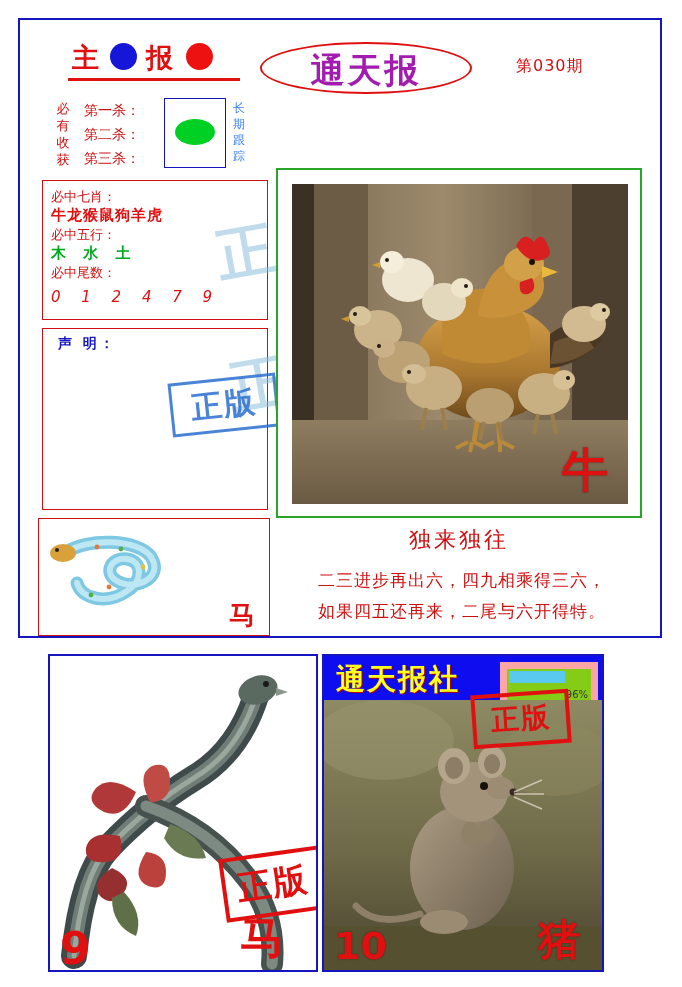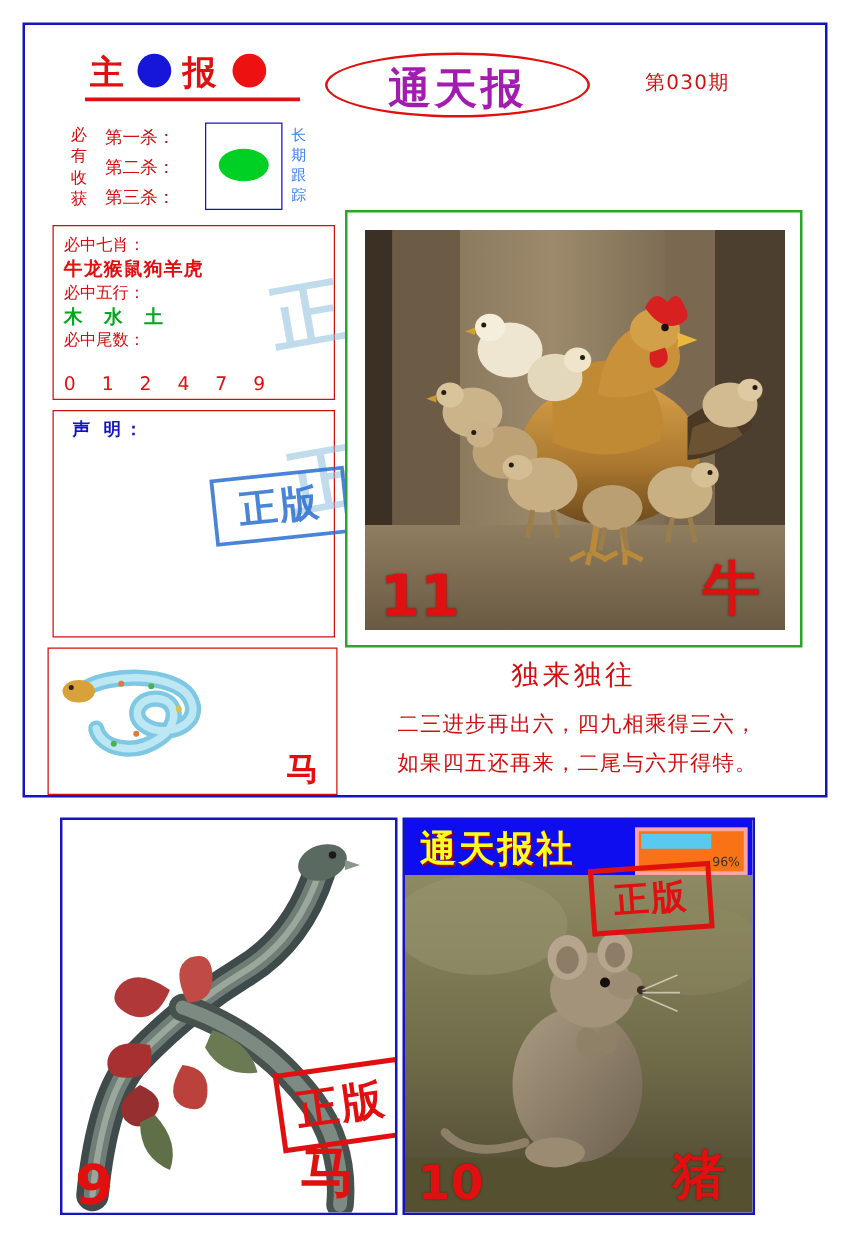--- a/index.html
+++ b/index.html
@@ -162,21 +162,21 @@
     top: 160px;
     width: 226px;
     height: 140px;
     border: 1px solid #d01010;
     box-sizing: border-box;
     padding: 6px 8px;
   }
   .info-line { font-size: 13px; color: #d01010; line-height: 19px; }
   .info-val-red { font-size: 15px; color: #e01010; font-weight: bold; letter-spacing: 1px; }
   .info-val-green { font-size: 15px; color: #00a81c; font-weight: bold; letter-spacing: 6px; }
-  .info-nums { font-size: 15px; color: #e01010; letter-spacing: 8px; margin-top: 16px; }
+  .info-nums { font-size: 15px; color: #e01010; letter-spacing: 8px; margin-top: 6px; font-style: italic; }
 
   .statement-box {
     position: absolute;
     left: 22px;
     top: 308px;
     width: 226px;
     height: 182px;
     border: 1px solid #d01010;
     box-sizing: border-box;
     padding: 6px 15px;
@@ -414,22 +414,22 @@
     font-weight: bold;
     letter-spacing: 2px;
     text-shadow: 1px 1px 0 #aa0000;
   }
   .br-banner-meter {
     position: absolute;
     right: 4px;
     top: 6px;
     width: 84px;
     height: 32px;
-    background: #f97316;
-    border: 3px solid #fca5a5;
+    background: #84cc16;
+    border: 7px solid #fca5a5;
   }
   .br-banner-meter .bar {
     position: absolute;
     left: 2px; top: 2px;
     width: 56px; height: 12px;
     background: #59c9f0;
   }
   .br-banner-meter .pct {
     position: absolute;
     right: 3px; bottom: 1px;
@@ -588,21 +588,20 @@
         <g>
           <ellipse cx="292" cy="140" rx="22" ry="18" fill="#d2bb90"></ellipse>
           <ellipse cx="308" cy="128" rx="10" ry="9" fill="#ddc9a2"></ellipse>
           <circle cx="312" cy="126" r="2" fill="#241a10"></circle>
         </g>
         <g>
           <ellipse cx="198" cy="222" rx="24" ry="18" fill="#b99f72"></ellipse>
           <path d="M192 238 l-4 18 M206 238 l4 18" stroke="#9b7e4c" stroke-width="4"></path>
         </g>
       </svg>
-      <div class="photo-num">11</div>
       <div class="photo-zodiac">牛</div>
     </div>
   </div>
 
   <div class="slogan">独来独往</div>
   <div class="verse">
     <div>二三进步再出六，四九相乘得三六，</div>
     <div>如果四五还再来，二尾与六开得特。</div>
   </div>
 </div>

